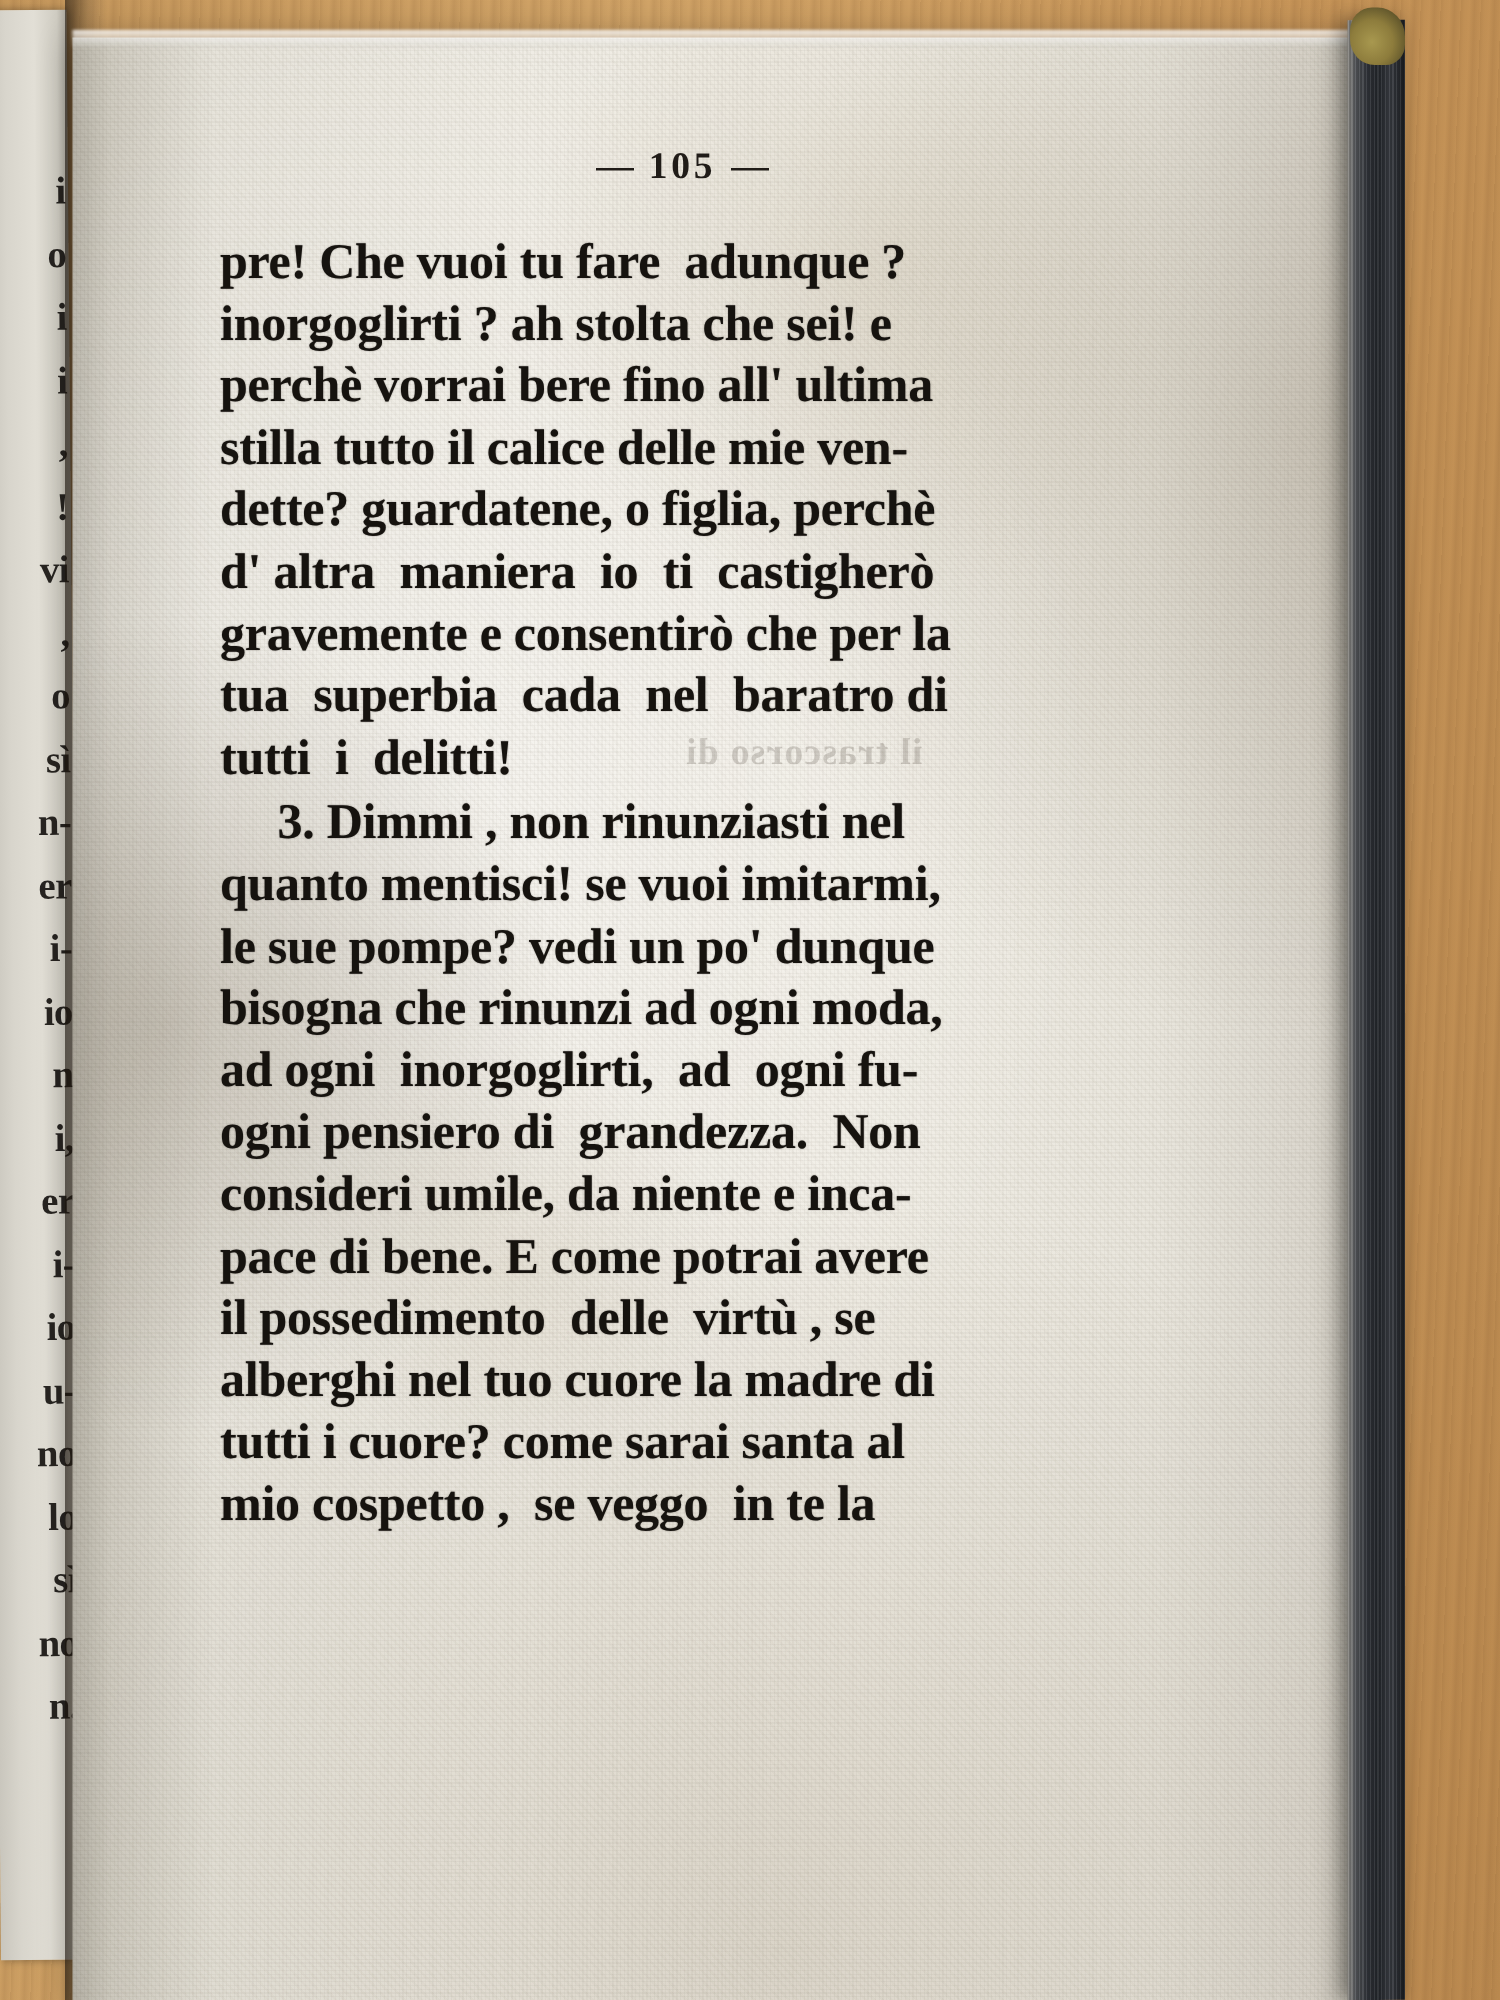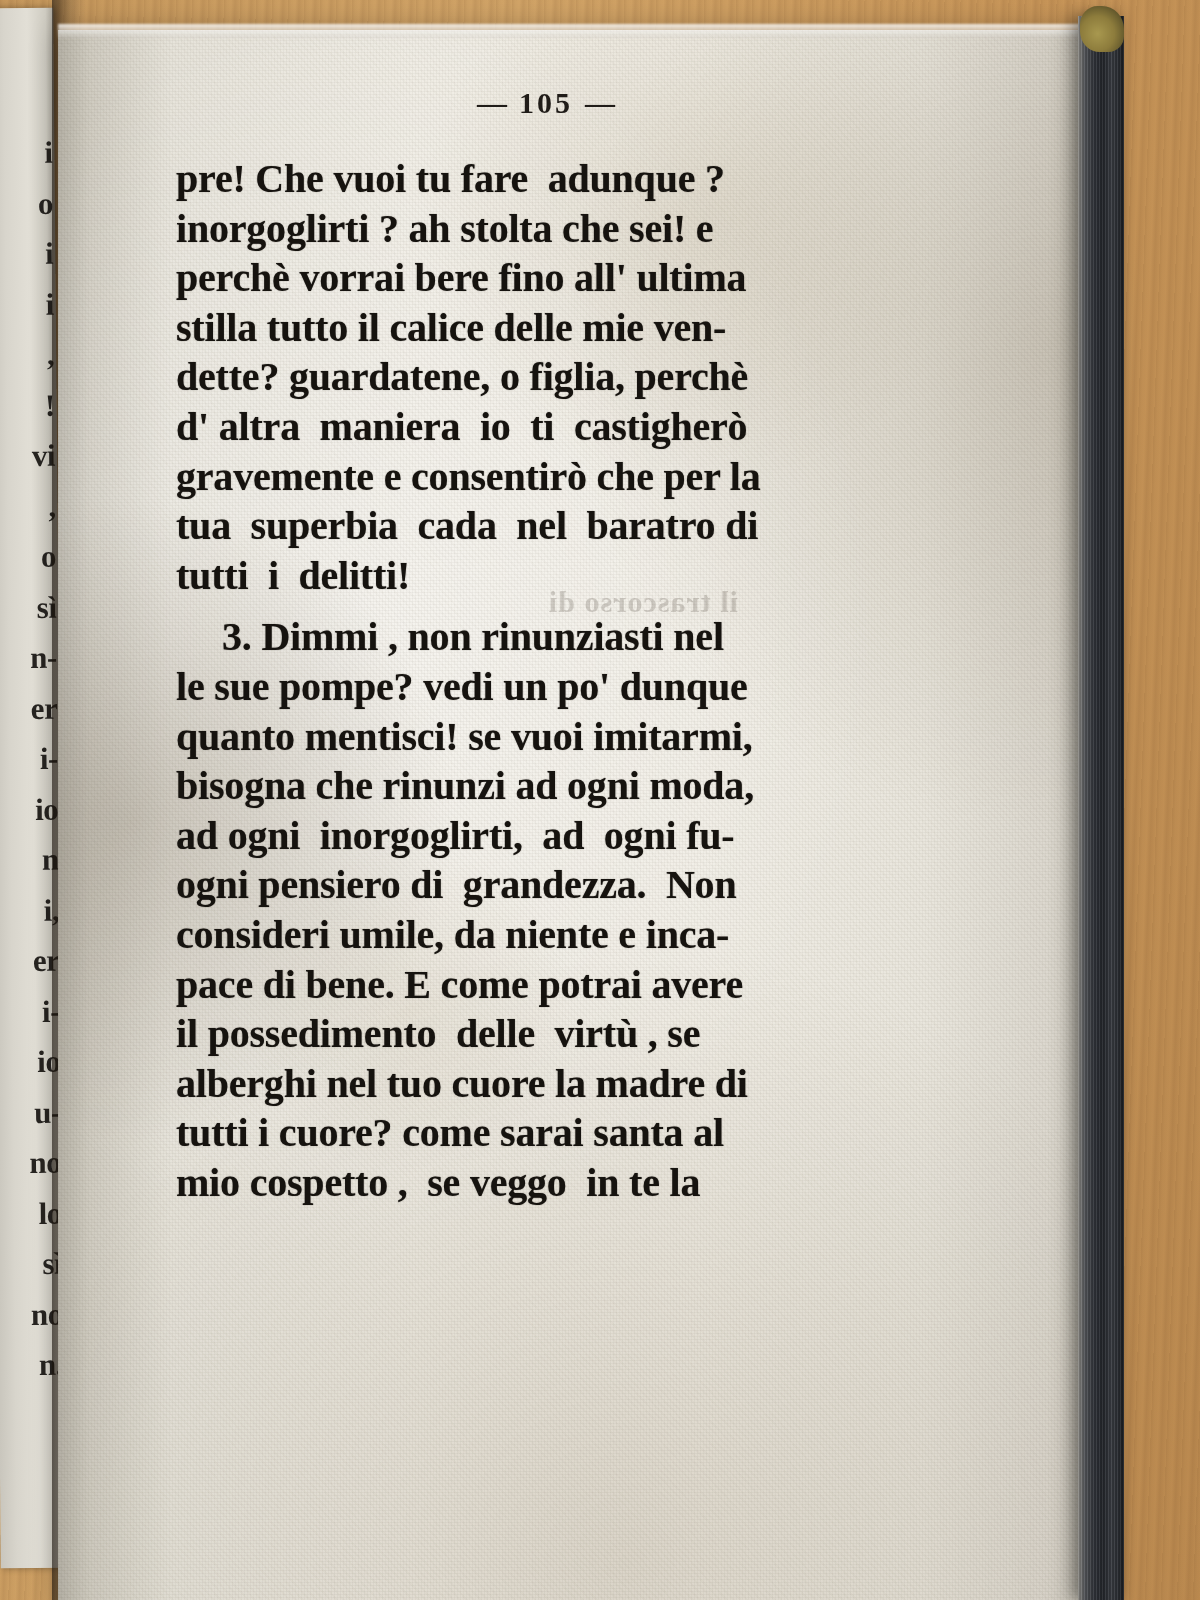--- a/index.html
+++ b/index.html
@@ -123,36 +123,36 @@
     transform: scaleX(-1);
     letter-spacing: 1px;
     pointer-events: none;
     user-select: none;
   }
 
   
   .textblock {
     position: absolute;
     left: 118px;
-    top: 56px;
+    top: 86px;
     width: 740px;
   }
   .folio {
     text-align: center;
     font-size: 30px;
     font-weight: 700;
     color: #201c18;
     letter-spacing: 3px;
     margin: 0 0 34px 0;
     white-space: nowrap;
   }
   .folio .rule { letter-spacing: 0; padding: 0 12px; }
 
   .para { margin: 0; }
-  .para + .para { margin-top: 12px; }
+  .para + .para { margin-top: 2px; }
   .line {
     font-size: 40px;
     line-height: 49.6px;
     font-weight: 700;
     color: #16130f;
     white-space: pre;
     letter-spacing: -0.2px;
     text-shadow: 0 0 1.1px rgba(25,20,15,0.55);
   }
   .line.indent { text-indent: 46px; }
@@ -256,22 +256,22 @@
             <div class="line">perchè vorrai bere fino all' ultima</div>
             <div class="line">stilla tutto il calice delle mie ven-</div>
             <div class="line">dette? guardatene, o figlia, perchè</div>
             <div class="line">d' altra  maniera  io  ti  castigherò</div>
             <div class="line">gravemente e consentirò che per la</div>
             <div class="line">tua  superbia  cada  nel  baratro di</div>
             <div class="line">tutti  i  delitti!</div>
           </div>
           <div class="para">
             <div class="line indent">3. Dimmi , non rinunziasti nel</div>
+            <div class="line">quanto mentisci! se vuoi imitarmi,</div>
             <div class="line">le sue pompe? vedi un po' dunque</div>
-            <div class="line">quanto mentisci! se vuoi imitarmi,</div>
             <div class="line">bisogna che rinunzi ad ogni moda,</div>
             <div class="line">ad ogni  inorgoglirti,  ad  ogni fu-</div>
             <div class="line">ogni pensiero di  grandezza.  Non</div>
             <div class="line">consideri umile, da niente e inca-</div>
             <div class="line">pace di bene. E come potrai avere</div>
             <div class="line">il possedimento  delle  virtù , se</div>
             <div class="line">alberghi nel tuo cuore la madre di</div>
             <div class="line">tutti i cuore? come sarai santa al</div>
             <div class="line">mio cospetto ,  se veggo  in te la</div>
           </div>

